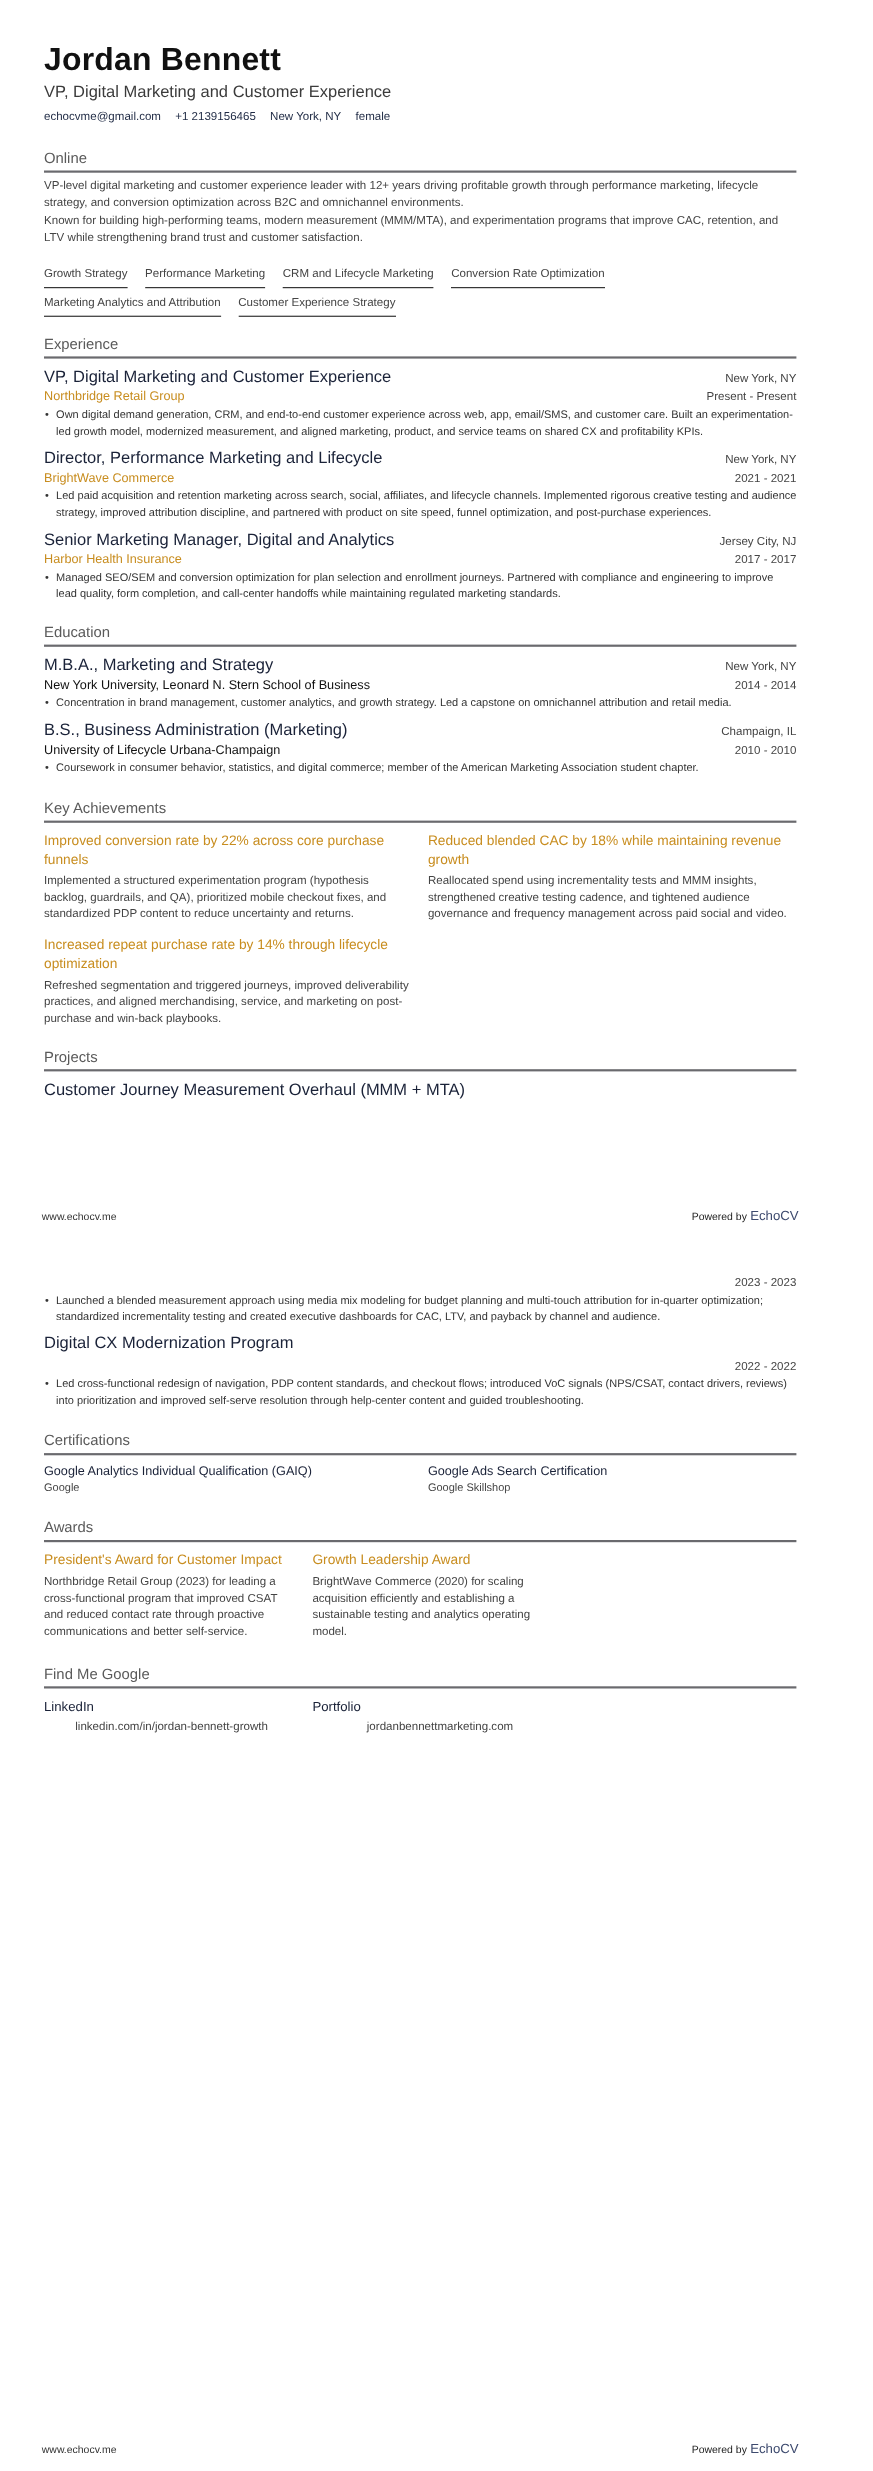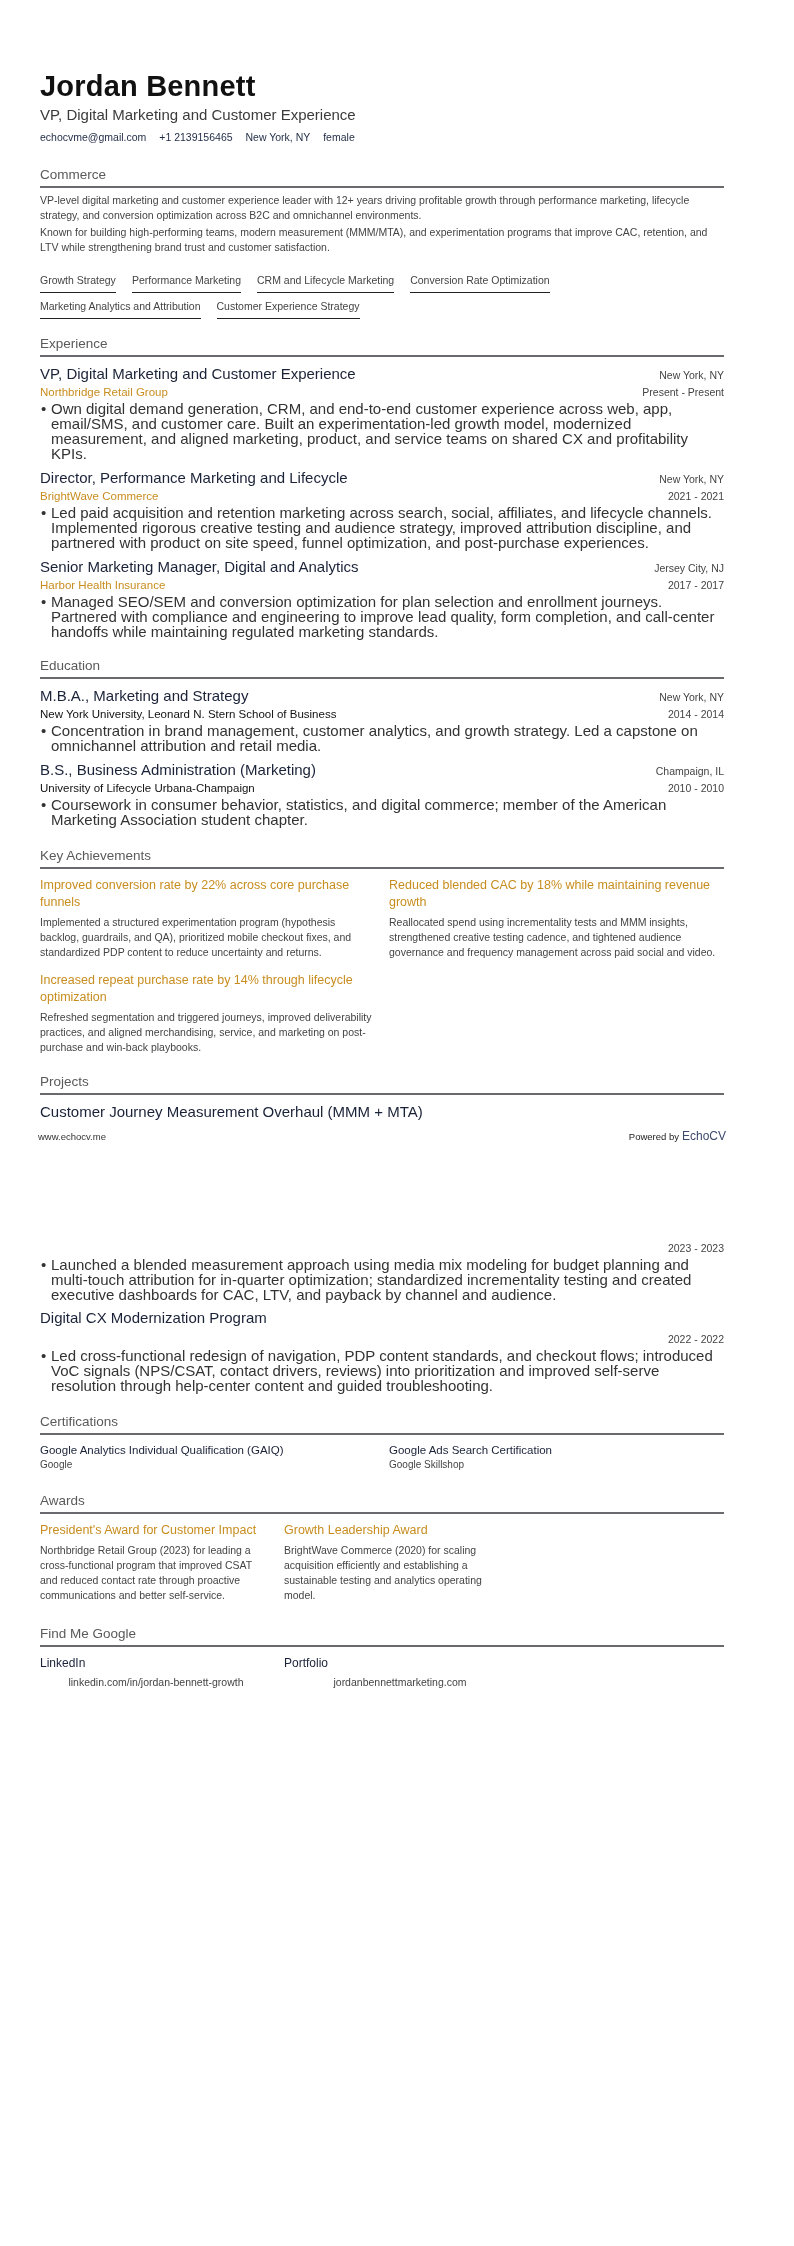--- a/index.html
+++ b/index.html
@@ -1,18 +1,18 @@
 <!DOCTYPE html>
 <html><head>
 <meta charset="utf-8">
 <style>
   * { box-sizing: border-box; margin: 0; padding: 0; }
   html, body { width: 794px; background: #ffffff; }
   body { font-family: "Liberation Sans", "DejaVu Sans", sans-serif; color: #2b2b2b; position: relative; height: 2246px; }
-  .page { position: relative; width: 764px; margin-top: 31px; }
+  .page { position: relative; width: 764px; }
   #page1 { height: 1123px; }
   #page2 { height: 1123px; }
   .content { position: absolute; left: 40px; right: 40px; }
   .name { font-size: 29px; font-weight: bold; color: #111111; letter-spacing: 0.2px; line-height: 34px; }
   .headline { font-size: 15px; color: #3b3b3b; margin-top: 2px; line-height: 20px; }
   .contact { font-size: 10.5px; color: #1f2a44; margin-top: 5px; line-height: 14px; }
   .contact span { margin-right: 10px; }
   .section { margin-top: 20px; }
   .section-title { font-size: 13.5px; color: #5a5a5a; line-height: 17px; padding-bottom: 3px; border-bottom: 2px solid #6a6a6e; }
   .para { font-size: 10.5px; color: #444444; line-height: 15px; }
@@ -21,21 +21,21 @@
   .subhead { font-size: 13px; color: #1a2238; margin-top: 6px; line-height: 18px; }
   .skills { display: flex; flex-wrap: wrap; margin-top: 3px; align-items: center; }
   .skill { font-size: 10.5px; color: #444444; padding: 2px 0 5px 0; margin-right: 16px; border-bottom: 1.5px solid #222222; margin-bottom: 4px; line-height: 14px; }
   .entry { margin-top: 7px; }
   .row { display: flex; justify-content: space-between; align-items: baseline; }
   .entry-title { font-size: 15px; color: #1a2238; line-height: 20px; }
   .entry-right { font-size: 10.5px; color: #444444; line-height: 14px; }
   .company { font-size: 11.5px; color: #c88d1f; line-height: 16px; }
   .school { font-size: 11.5px; color: #111111; line-height: 16px; }
   ul.bullets { list-style: none; margin-top: 1px; }
-  ul.bullets li { position: relative; padding-left: 11px; font-size: 15px; color: #333333; line-height: 15px; }
+  ul.bullets li { position: relative; padding-left: 11px; font-size: 10px; color: #333333; line-height: 15px; }
   ul.bullets li::before { content: "•"; position: absolute; left: 1px; top: 0; color: #333333; }
   .grid2 { display: grid; grid-template-columns: 1fr 1fr; column-gap: 14px; }
   .ach { margin-top: 8px; }
   .ach-title { font-size: 12.5px; color: #c88d1f; line-height: 17px; }
   .ach-desc { font-size: 10.5px; color: #444444; line-height: 15px; margin-top: 4px; }
   .cert { margin-top: 7px; }
   .cert-name { font-size: 11.5px; color: #1a2238; line-height: 16px; }
   .cert-issuer { font-size: 10px; color: #444444; line-height: 14px; }
   .grid3 { display: grid; grid-template-columns: 232px 232px 1fr; column-gap: 12px; }
   .award-title { font-size: 12.5px; color: #c88d1f; line-height: 17px; margin-top: 8px; }
@@ -60,21 +60,21 @@
       <div class="headline">VP, Digital Marketing and Customer Experience</div>
       <div class="contact">
         <span>echocvme@gmail.com</span>
         <span>+1 2139156465</span>
         <span>New York, NY</span>
         <span>female</span>
       </div>
     </div>
 
     <div class="section" style="margin-top:22px;">
-      <div class="section-title">Commerce</div>
+      <div class="section-title">Online</div>
       <div class="summary para">
         <p>VP-level digital marketing and customer experience leader with 12+ years driving profitable growth through performance marketing, lifecycle strategy, and conversion optimization across B2C and omnichannel environments.</p>
         <p>Known for building high-performing teams, modern measurement (MMM/MTA), and experimentation programs that improve CAC, retention, and LTV while strengthening brand trust and customer satisfaction.</p>
       </div>
     </div>
 
     <div class="section" style="margin-top:16px;">
       <div class="skills">
         <span class="skill">Growth Strategy</span>
         <span class="skill">Performance Marketing</span>
@@ -191,21 +191,21 @@
 
   <div class="footer" style="top:1098px;">
     <span class="footer-left">www.echocv.me</span>
     <span class="footer-right">
       <span>Powered by</span><span class="brand">EchoCV</span>
     </span>
   </div>
 </div>
 
 <div class="page" id="page2">
-  <div class="content" style="top:56px;">
+  <div class="content" style="top:36px;">
 
     <div>
       <div class="date-only">2023 - 2023</div>
       <ul class="bullets" style="margin-top:2px;">
         <li>Launched a blended measurement approach using media mix modeling for budget planning and multi-touch attribution for in-quarter optimization; standardized incrementality testing and created executive dashboards for CAC, LTV, and payback by channel and audience.</li>
       </ul>
     </div>
 
     <div class="entry" style="margin-top:6px;">
       <div class="proj-title">Digital CX Modernization Program</div>

